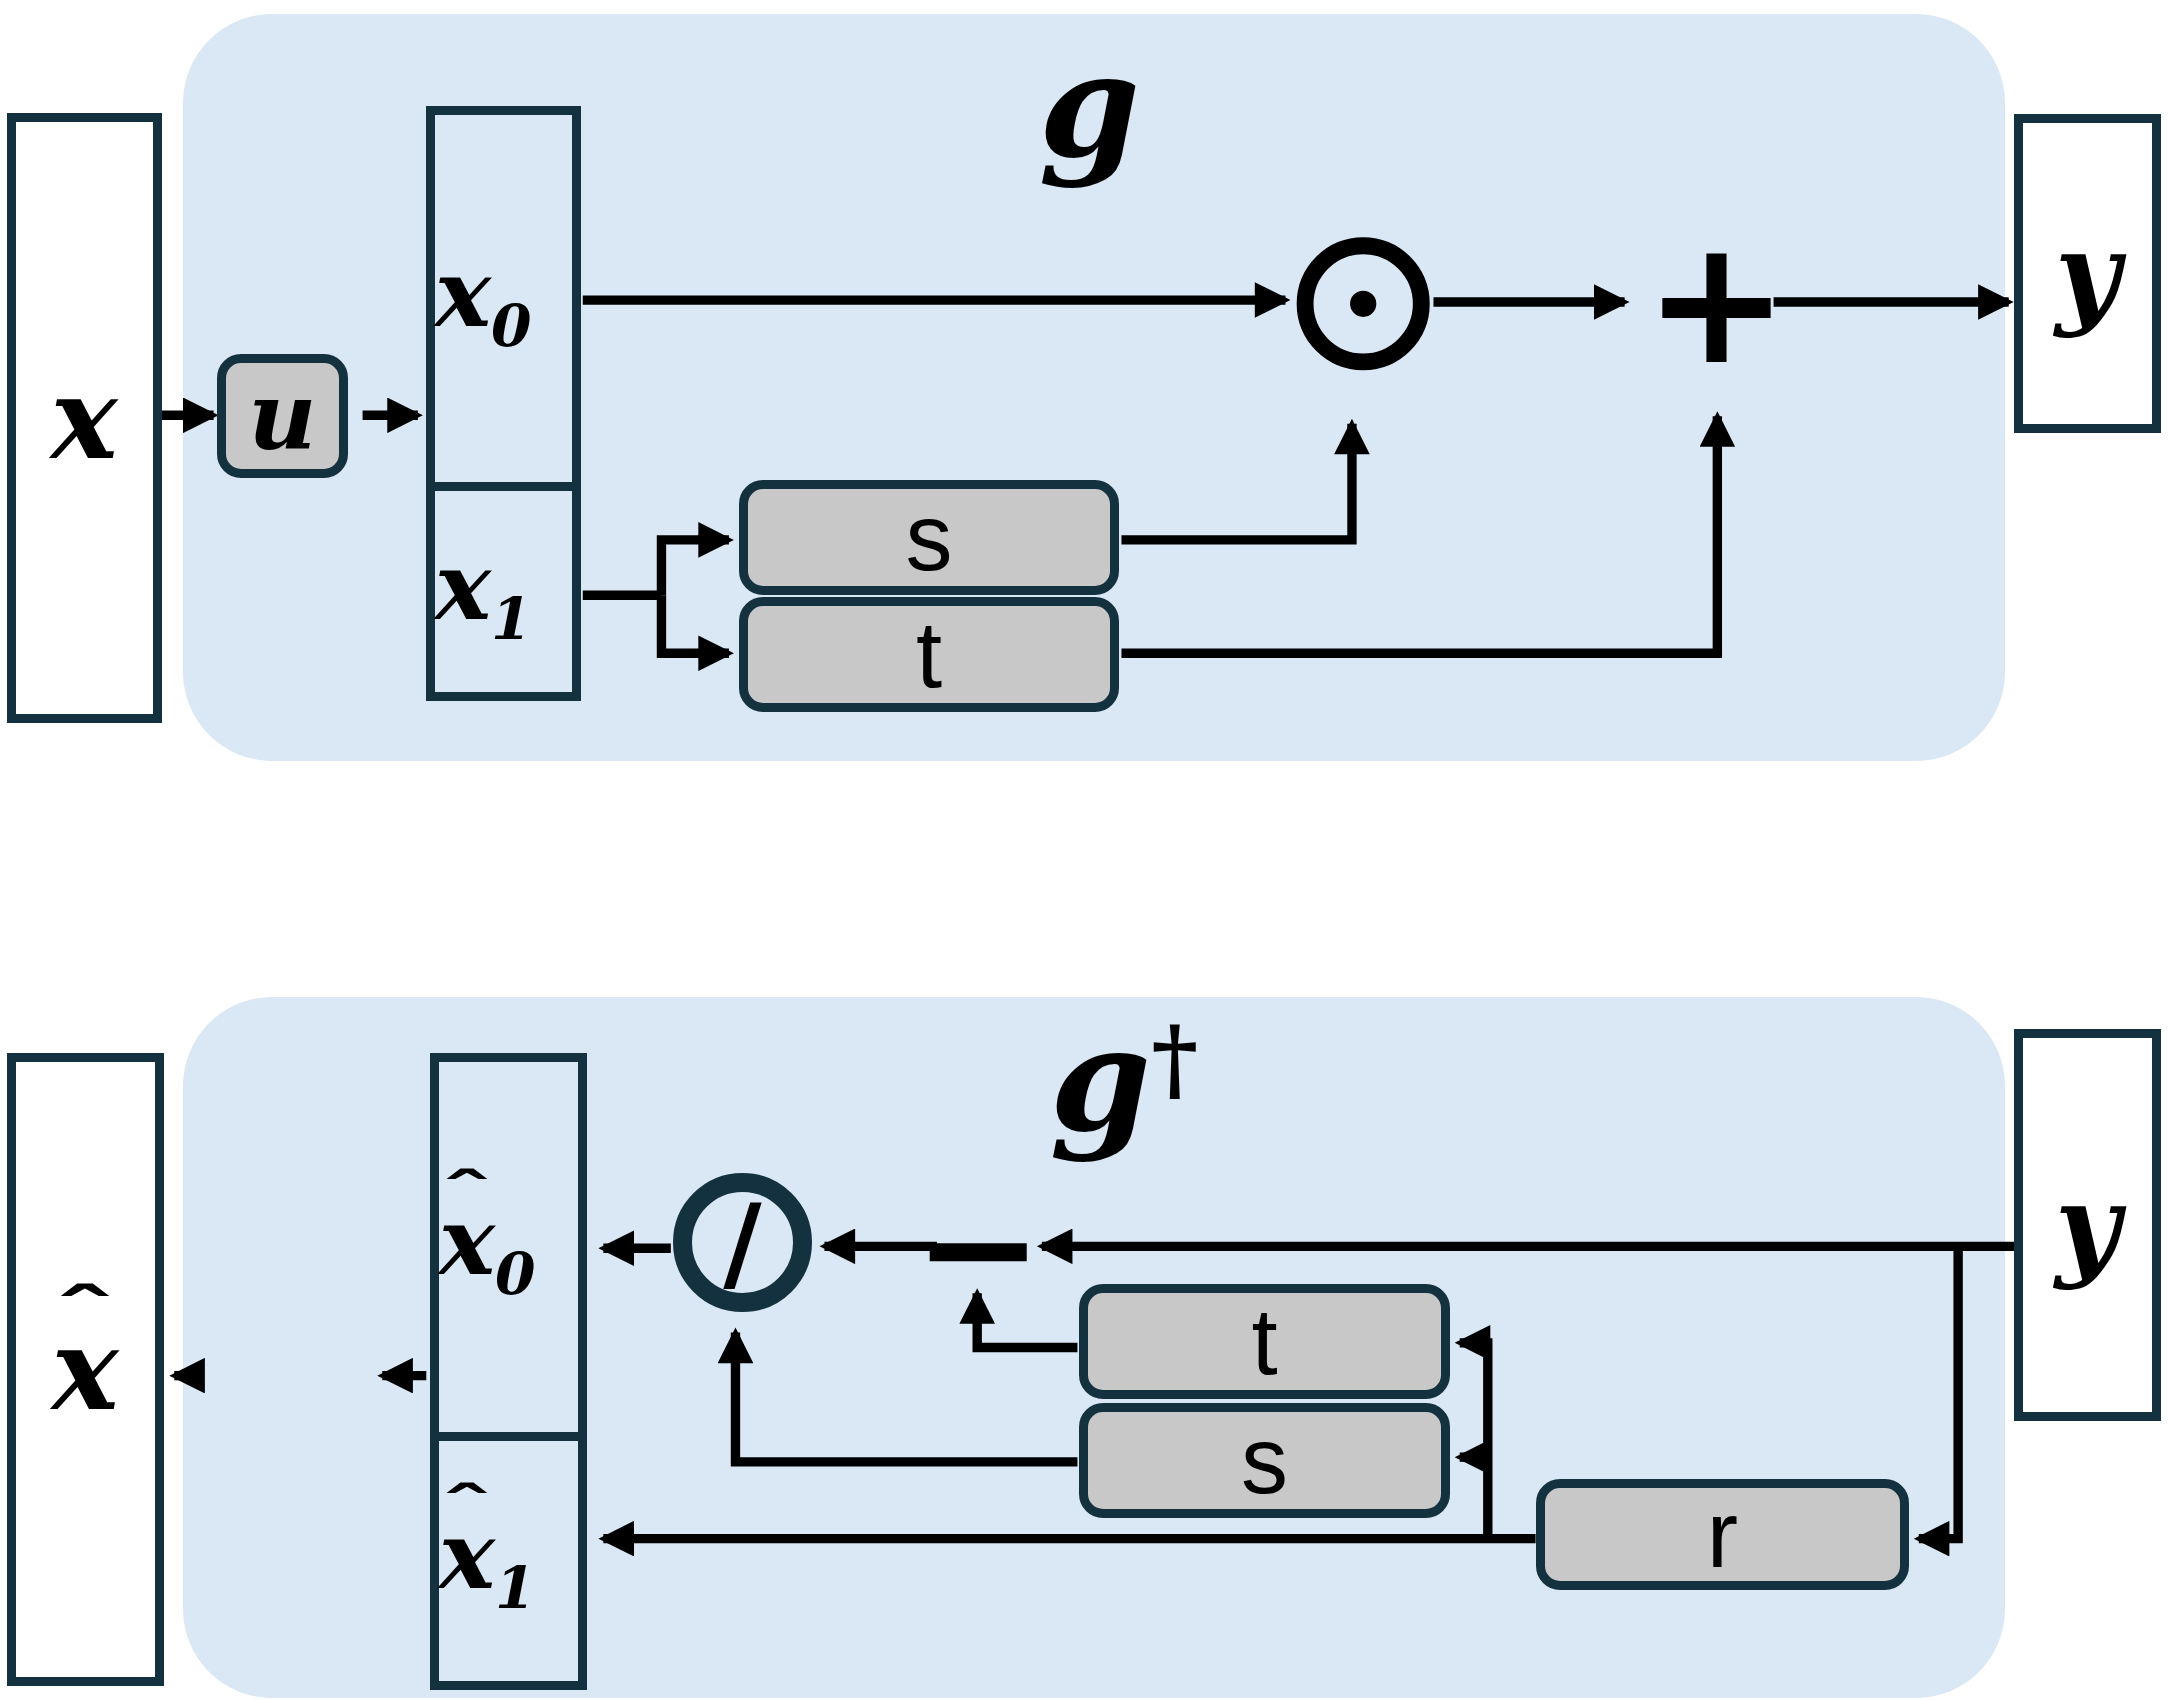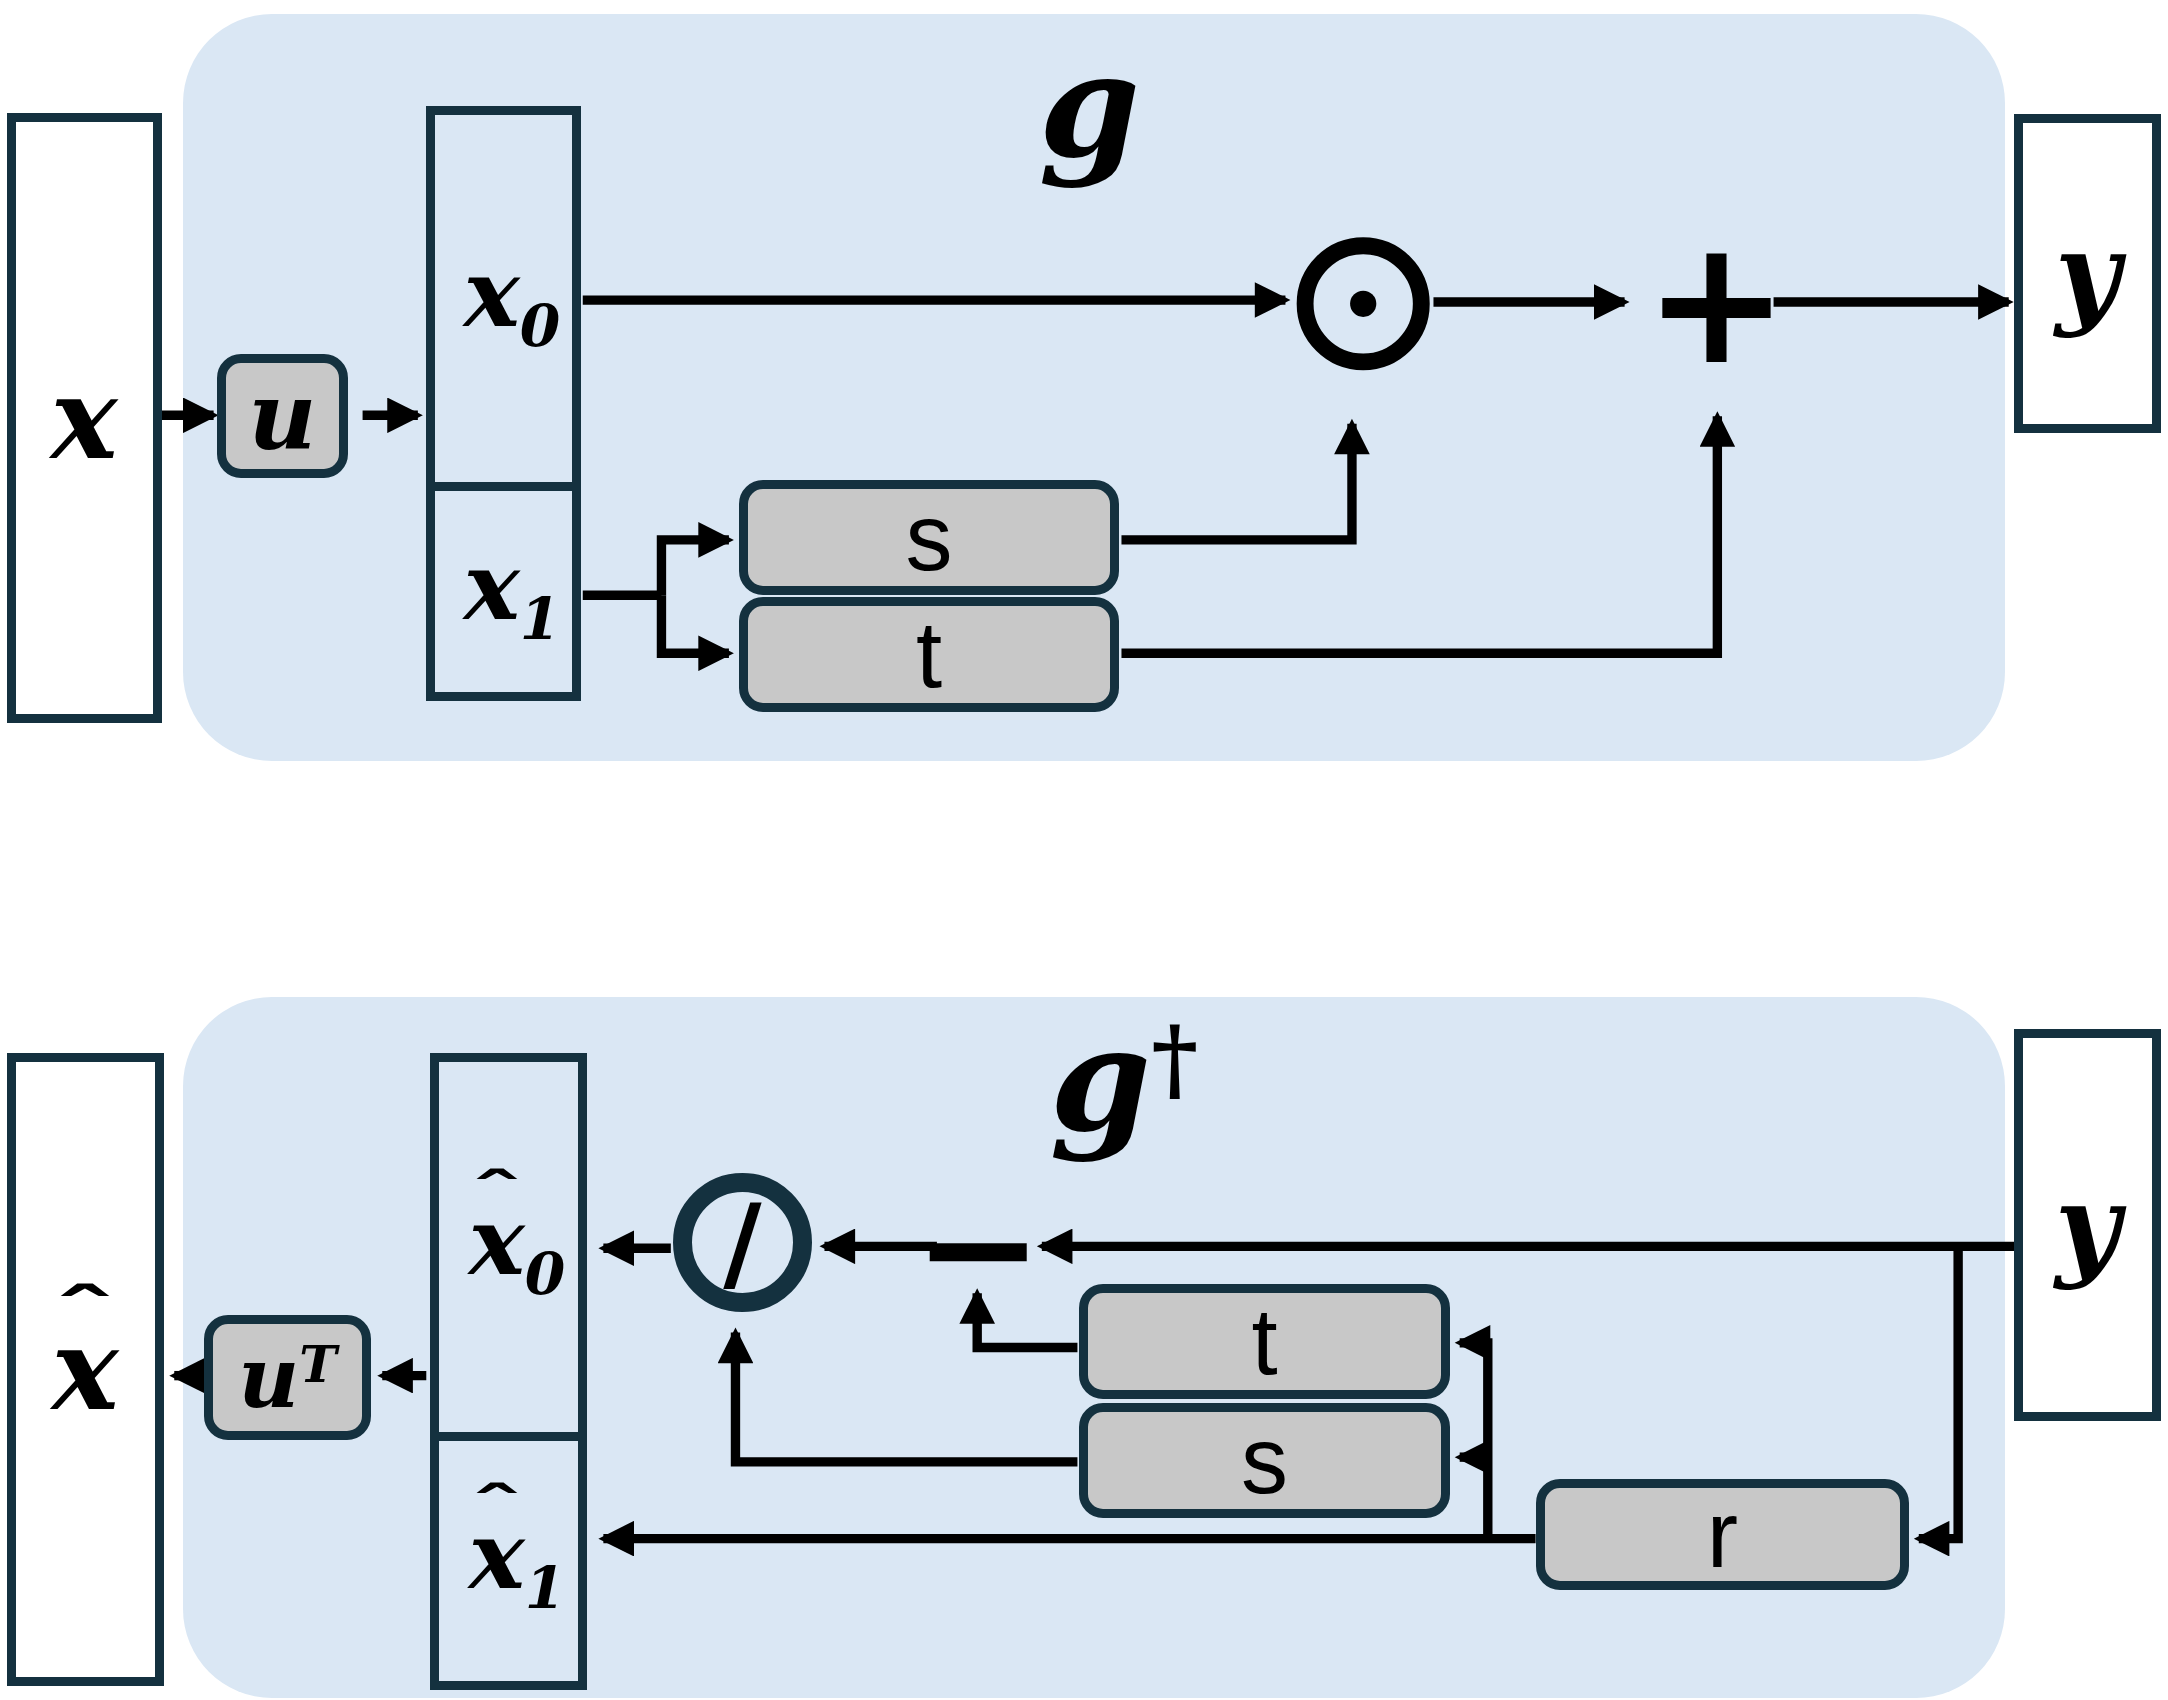--- a/index.html
+++ b/index.html
@@ -41,21 +41,21 @@
     border:9.4px solid #14313f;
     box-sizing:border-box;
     background:transparent;
     z-index:3;
   }
   .splitbox .divider{
     position:absolute;left:0;right:0;height:9.4px;background:#14313f;
   }
   .cell{
     position:absolute;left:0;right:0;
-    display:flex;align-items:center;justify-content:center;padding-left:17px;
+    display:flex;align-items:center;justify-content:flex-start;
   }
   .mvar{
     font-family:"DejaVu Serif",serif;
     font-style:italic;font-weight:bold;color:#000;
   }
   .func{
     font-family:"Liberation Sans","DejaVu Sans",sans-serif;
     font-style:normal;font-weight:400;color:#000;
   }
   .op{
@@ -180,23 +180,20 @@
   <div class="title mvar" style="left:1007px;top:974px;width:234px;">
     <span>g</span><sup>†</sup>
   </div>
 
   <div class="iobox" style="left:6.6px;top:1053px;width:157px;height:633px;">
     <span class="mvar hatwrap" style="font-size:112px;">
       <span class="hat">ˆ</span><span>x</span>
     </span>
   </div>
 
-  <div class="graybox" style="left:204px;top:1315px;width:167px;height:125px;">
-    <span class="mvar" style="font-size:84px;"><span>u</span><sup class="tr">T</sup></span>
-  </div>
 
   <div class="splitbox" style="left:430px;top:1053px;width:157px;height:637px;">
     <div class="cell" style="top:0;height:370px;">
       <span class="mvar" style="font-size:94px;"><span class="hatwrap"><span class="hat">ˆ</span><span>x</span></span><sub class="idx">0</sub></span>
     </div>
     <div class="divider" style="top:370px;"></div>
     <div class="cell" style="top:379px;height:239px;">
       <span class="mvar" style="font-size:94px;"><span class="hatwrap"><span class="hat">ˆ</span><span>x</span></span><sub class="idx">1</sub></span>
     </div>
   </div>

